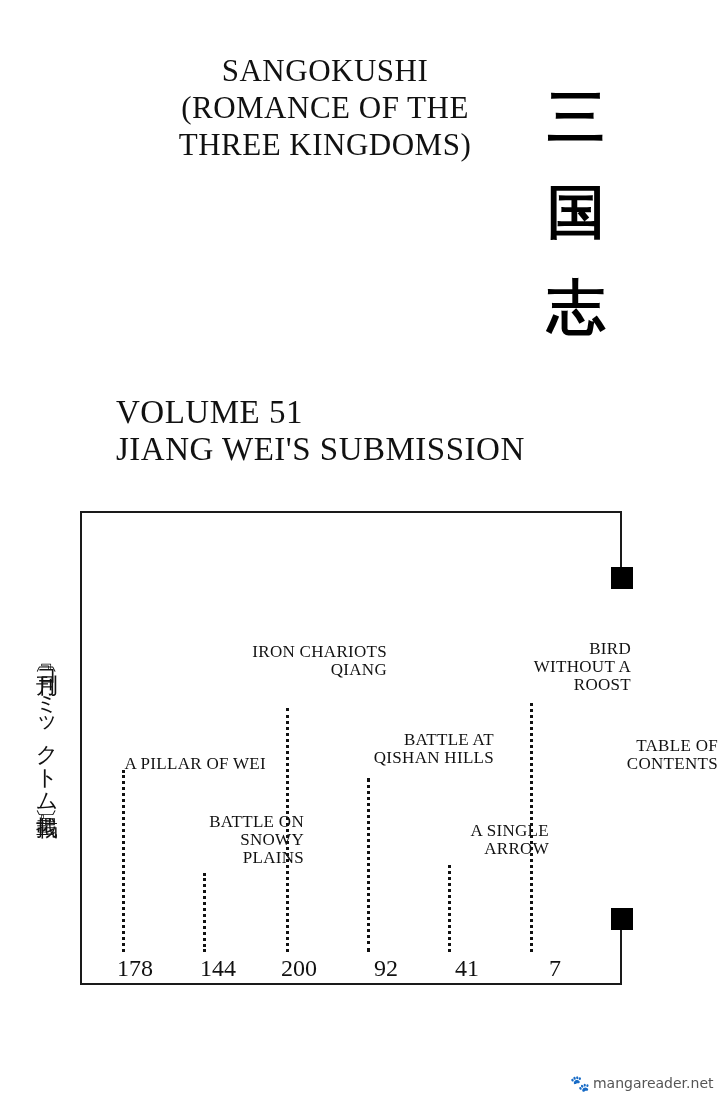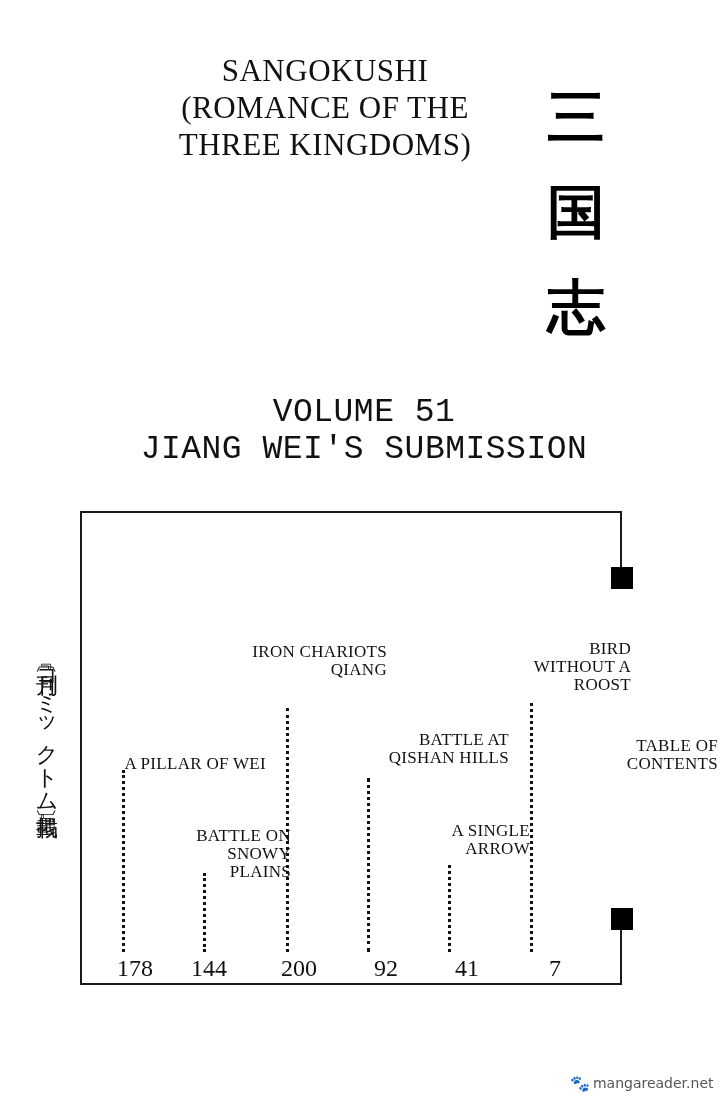--- a/index.html
+++ b/index.html
@@ -18,22 +18,22 @@
     .kanji-col {
       left: 540px; top: 88px; width: 72px;
       display: flex; flex-direction: column; align-items: center;
     }
     .kanji {
       font-family: "DejaVu Sans", sans-serif; font-weight: bold;
       font-size: 58px; line-height: 58px; height: 58px; margin-bottom: 37px;
       color: #000;
     }
     .volume-block {
-      left: 104px; top: 394px; width: 520px; text-align: center;
-      font-family: Liberation Mono, monospace;
+      left: 116px; top: 394px; width: 520px; 
+      font-family: Liberation Serif, serif;
       font-size: 33px; line-height: 37px; letter-spacing: 0.5px;
       text-transform: uppercase;
     }
     .frame {
       left: 80px; top: 511px; width: 542px; height: 474px;
       border: 2px solid #1a1a1a; border-right: none; box-sizing: border-box;
     }
     .frame-right-top { left: 620px; top: 511px; width: 2px; height: 58px; background: #1a1a1a; }
     .frame-right-bottom { left: 620px; top: 928px; width: 2px; height: 57px; background: #1a1a1a; }
     .marker { width: 22px; height: 22px; background: #000; left: 611px; }
@@ -98,43 +98,43 @@
   <div>Table of</div>
   <div>Contents</div>
 </div>
 
 <div class="abs chapter-title" style="left:166px; top:738px;margin-top:17px;">
   <div>A Pillar of Wei</div>
 </div>
 <div class="abs dots" style="left:123px; top:770px; height:182px;"></div>
 <div class="abs page-num" style="left:123px; top:955px;">178</div>
 
-<div class="abs chapter-title" style="left:191px; top:813px;margin-top:14px;">
+<div class="abs chapter-title" style="left:204px; top:813px;">
   <div>Battle on</div>
   <div>Snowy</div>
   <div>Plains</div>
 </div>
 <div class="abs dots" style="left:204px; top:873px; height:79px;"></div>
-<div class="abs page-num" style="left:197px; top:955px;">144</div>
+<div class="abs page-num" style="left:206px; top:955px;">144</div>
 
 <div class="abs chapter-title" style="left:287px; top:643px;">
   <div>Iron Chariots</div>
   <div>Qiang</div>
 </div>
 <div class="abs dots" style="left:287px; top:708px; height:244px;"></div>
 <div class="abs page-num" style="left:287px; top:955px;">200</div>
 
-<div class="abs chapter-title" style="left:409px; top:731px;">
+<div class="abs chapter-title" style="left:394px; top:731px;">
   <div>Battle at</div>
   <div>Qishan Hills</div>
 </div>
 <div class="abs dots" style="left:368px; top:778px; height:174px;"></div>
 <div class="abs page-num" style="left:368px; top:955px;">92</div>
 
-<div class="abs chapter-title" style="left:430px; top:822px;">
+<div class="abs chapter-title" style="left:449px; top:822px;">
   <div>A Single</div>
   <div>Arrow</div>
 </div>
 <div class="abs dots" style="left:449px; top:865px; height:87px;"></div>
 <div class="abs page-num" style="left:449px; top:955px;">41</div>
 
 <div class="abs chapter-title" style="left:531px; top:640px;">
   <div>Bird</div>
   <div>Without a</div>
   <div>Roost</div>

